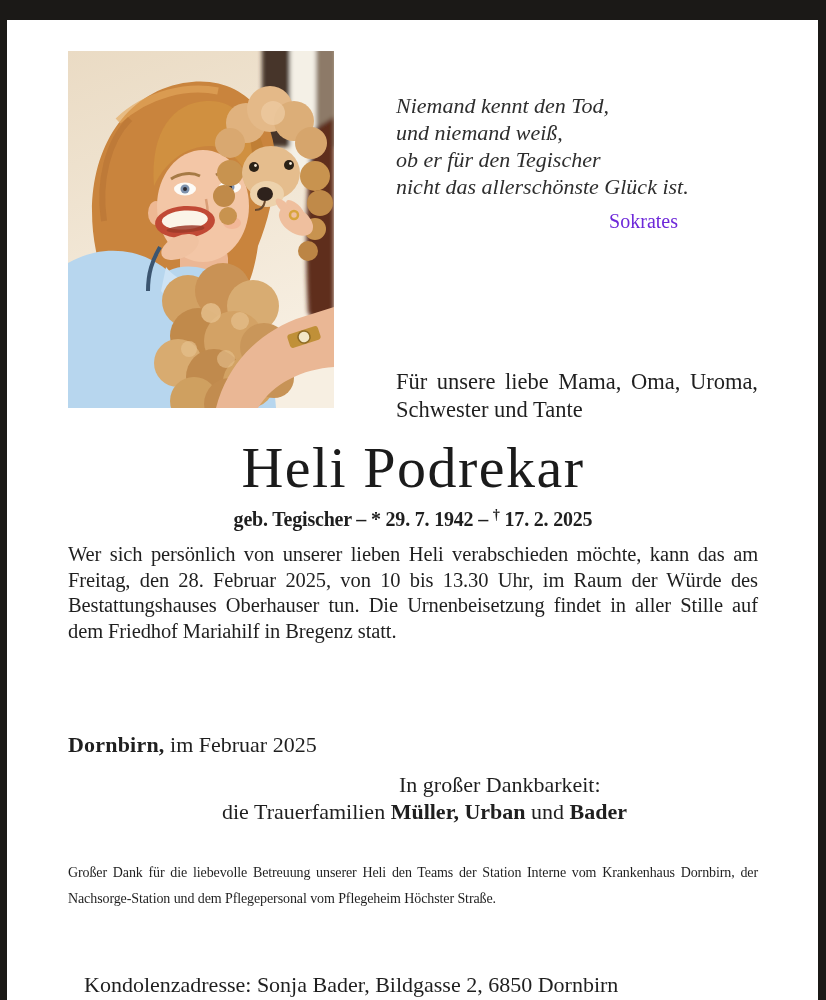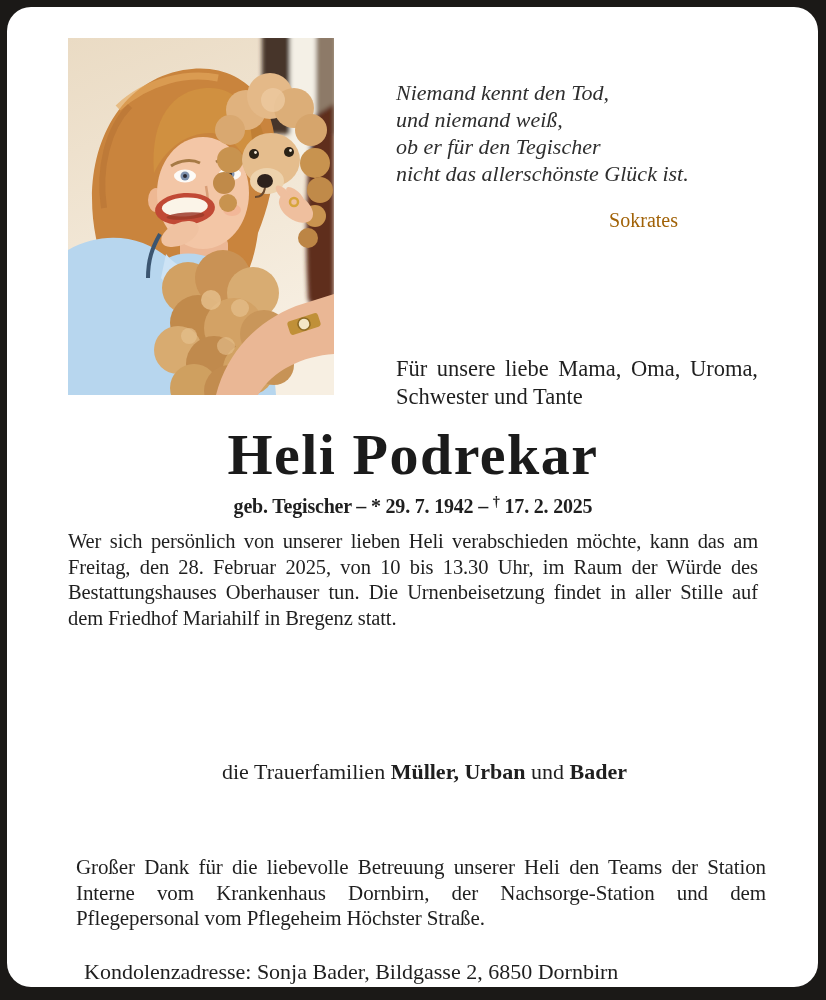--- a/index.html
+++ b/index.html
@@ -1,49 +1,49 @@
 <!DOCTYPE html>
 <html lang="de"><head>
 <meta charset="utf-8">
 <style>
   html,body{margin:0;padding:0;background:#1b1917;}
   .stage{position:relative;width:826px;height:1000px;background:#1b1917;overflow:hidden;
          font-family:"Liberation Serif","DejaVu Serif",serif;color:#1f1f1f;}
-  .page{position:absolute;left:7px;top:7px;width:811px;height:980px;background:#ffffff;border-radius:24px;}
+  .page{position:absolute;left:7px;top:20px;width:811px;height:980px;background:#ffffff;}
 
   .photo{position:absolute;left:61px;top:31px;width:266px;height:357px;overflow:hidden;}
   .photo svg{display:block;width:100%;height:100%;}
 
   .quote{position:absolute;left:389px;top:72px;width:362px;
          font-style:italic;font-size:22px;line-height:27px;color:#2e2e2e;}
   .quote .attribution{font-style:normal;text-align:right;padding-right:80px;
-         font-size:20px;margin-top:20px;color:#a16207;}
+         font-size:20px;margin-top:8px;color:#6d28d9;}
 
   .dedication{position:absolute;left:389px;top:348px;width:362px;
          font-size:22.5px;line-height:28px;text-align:justify;}
 
   .deceased-name{position:absolute;left:61px;top:414px;width:690px;margin:0;
-         text-align:center;font-size:58px;font-weight:bold;letter-spacing:1.5px;color:#1b1b1b;}
+         text-align:center;font-size:58px;font-weight:normal;letter-spacing:1.5px;color:#1b1b1b;}
   .birth-death{position:absolute;left:61px;top:486px;width:690px;
          text-align:center;font-weight:bold;font-size:20px;letter-spacing:-0.2px;}
   .birth-death .sup{font-size:0.72em;vertical-align:7px;}
 
   .body-text{position:absolute;left:61px;top:522px;width:690px;
          font-size:20.5px;line-height:25.7px;text-align:justify;letter-spacing:-0.1px;}
   .body-text p{margin:0;}
 
   .place-date{position:absolute;left:61px;top:712px;font-size:22px;}
   .place-date b{letter-spacing:0.2px;}
 
   .gratitude{position:absolute;left:61px;top:752px;width:690px;
          font-size:22px;line-height:26.5px;padding-left:331px;box-sizing:border-box;}
   .gratitude .families-line{text-indent:-177px;}
 
-  .thanks{position:absolute;left:61px;top:840px;width:690px;margin:8px;
-         font-size:21px;line-height:25.7px;text-align:justify;letter-spacing:-0.1px;}
+  .thanks{position:absolute;left:61px;top:840px;width:690px;margin:0;
+         font-size:14px;line-height:25.7px;text-align:justify;letter-spacing:-0.1px;}
 
   .condolence{position:absolute;left:61px;top:936px;width:690px;margin:16px;font-size:22px;}
 </style>
 </head>
 <body>
 
 <div class="stage">
   <div class="page">
 
     <div class="photo">
@@ -185,22 +185,26 @@
 
     <h1 class="deceased-name">Heli Podrekar</h1>
     <div class="birth-death">
       <span>geb. Tegischer – * 29. 7. 1942 – </span><span class="sup">†</span><span> 17. 2. 2025</span>
     </div>
 
     <div class="body-text">
       <p>Wer sich persönlich von unserer lieben Heli verabschieden möchte, kann das am Freitag, den 28. Februar 2025, von 10 bis 13.30 Uhr, im Raum der Würde des Bestattungshauses Oberhauser tun. Die Urnenbeisetzung findet in aller Stille auf dem Friedhof Mariahilf in Bregenz statt.</p>
     </div>
 
+    <div class="place-date">
+      <b>Dornbirn,</b><span> im Februar 2025</span>
+    </div>
 
     <div class="gratitude">
+      <div>In großer Dankbarkeit:</div>
       <div class="families-line">
         <span>die Trauerfamilien </span><b>Müller, Urban</b><span> und </span><b>Bader</b>
       </div>
     </div>
 
     <p class="thanks">Großer Dank für die liebevolle Betreuung unserer Heli den Teams der Station Interne vom Krankenhaus Dornbirn, der Nachsorge-Station und dem Pflegepersonal vom Pflegeheim Höchster Straße.</p>
 
     <p class="condolence">Kondolenzadresse: Sonja Bader, Bildgasse 2, 6850 Dornbirn</p>
 
   </div>

